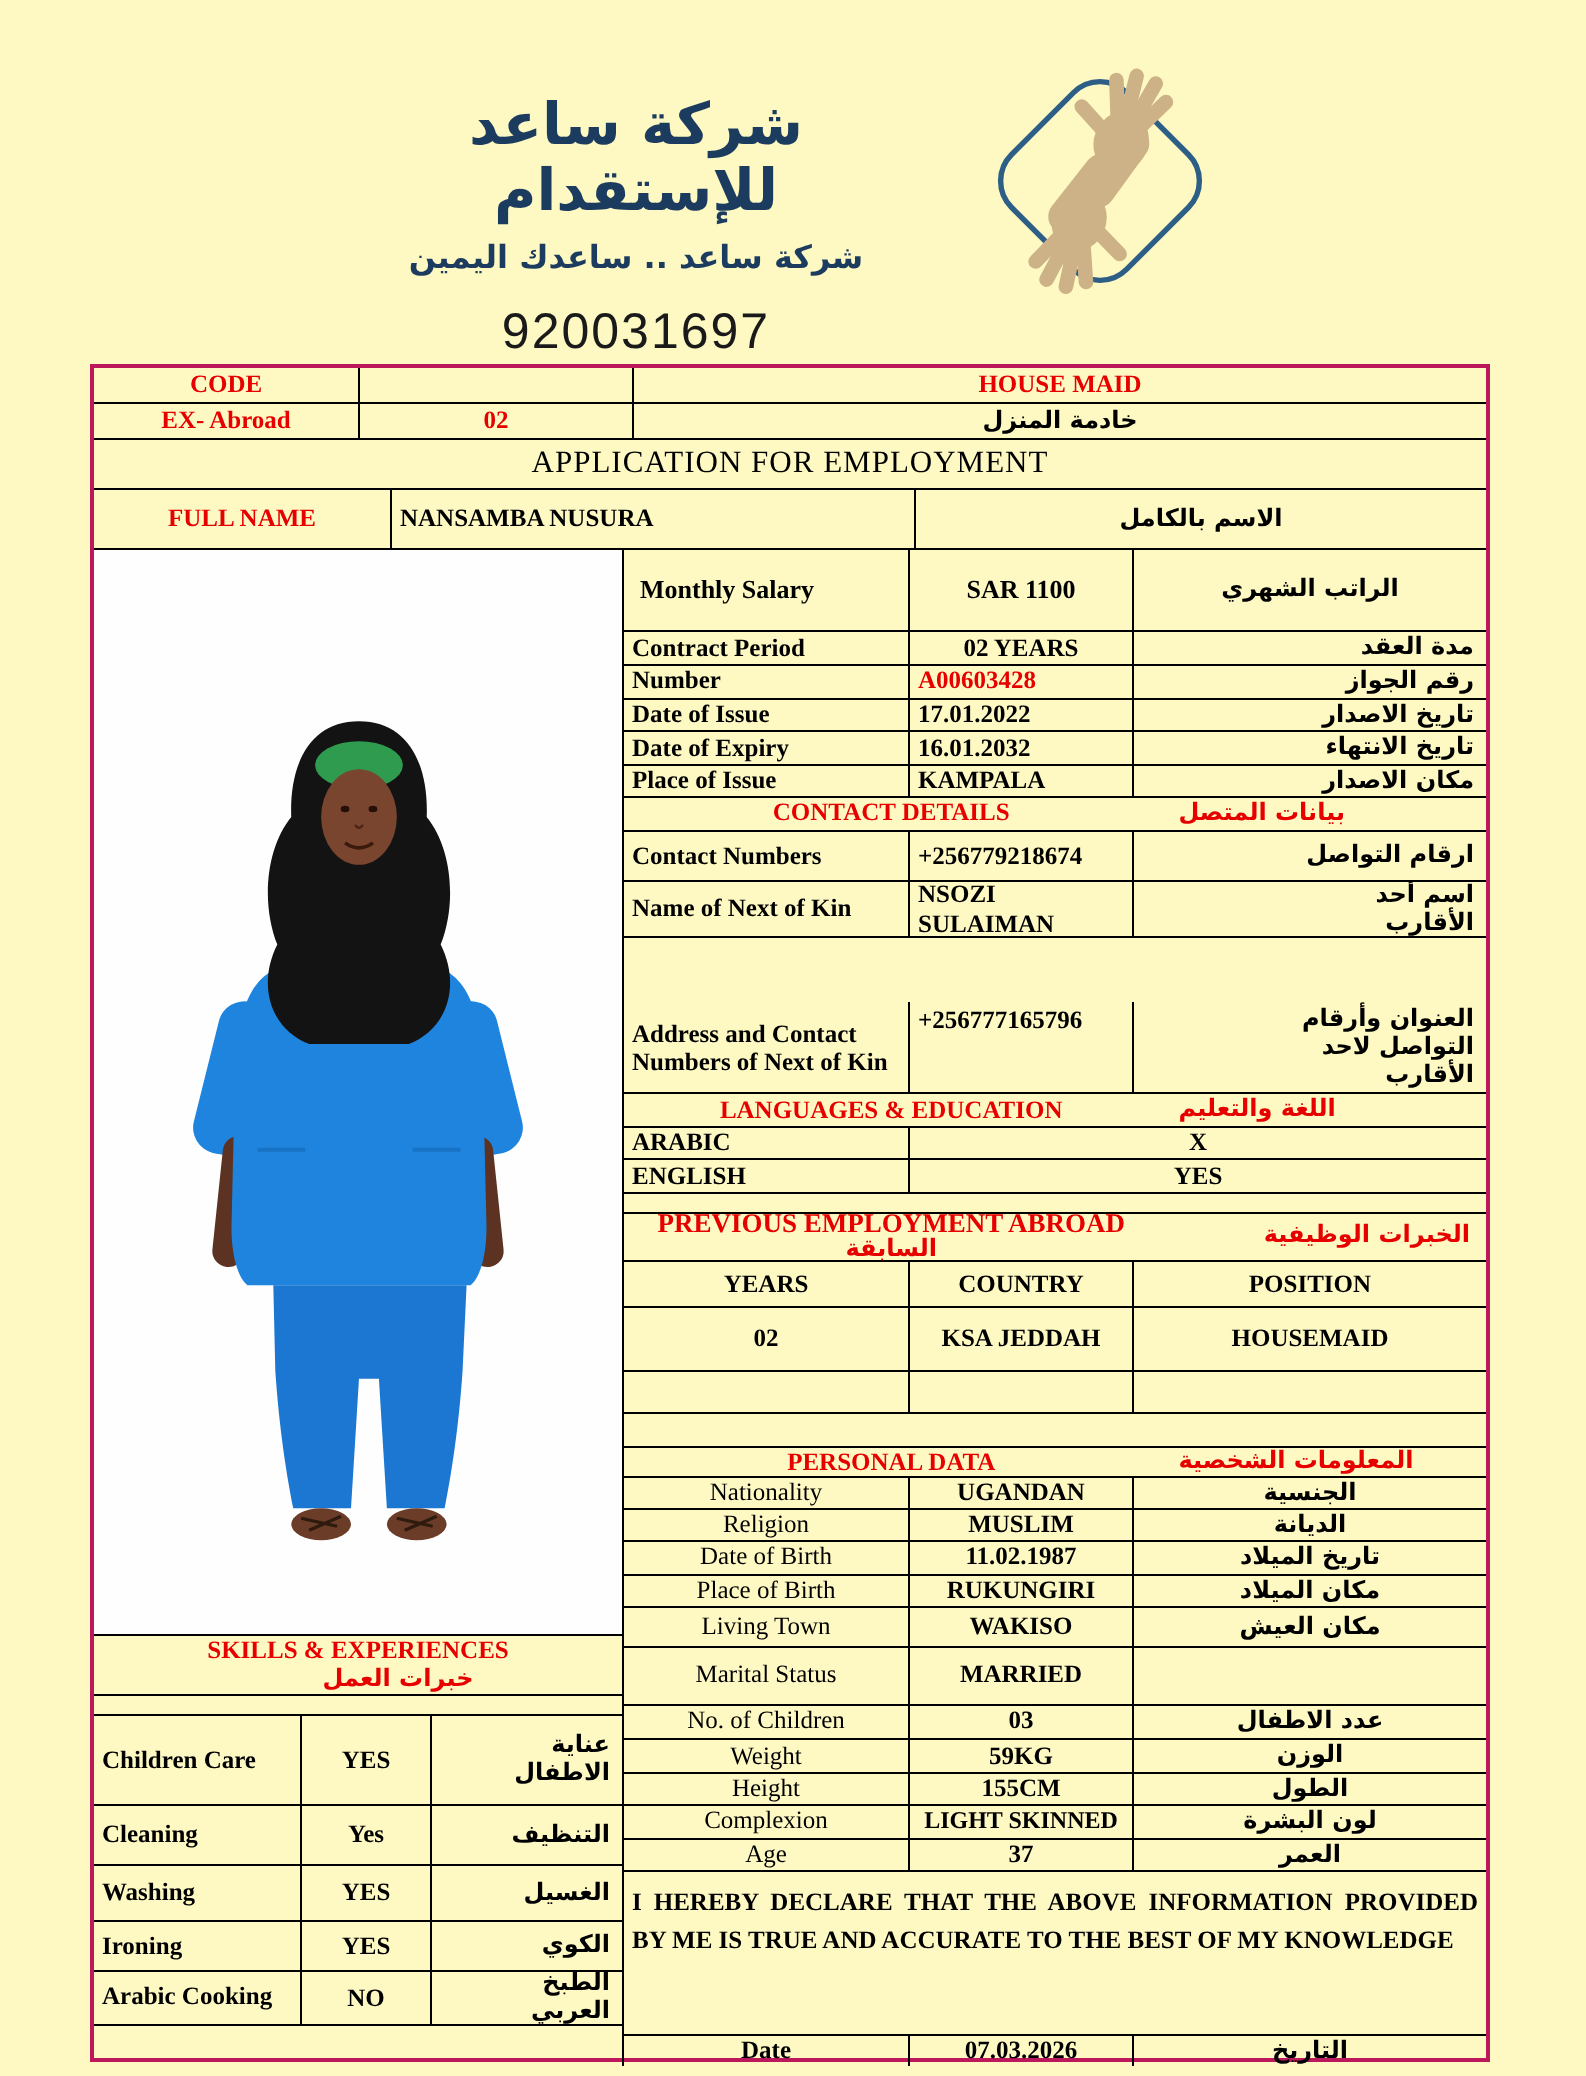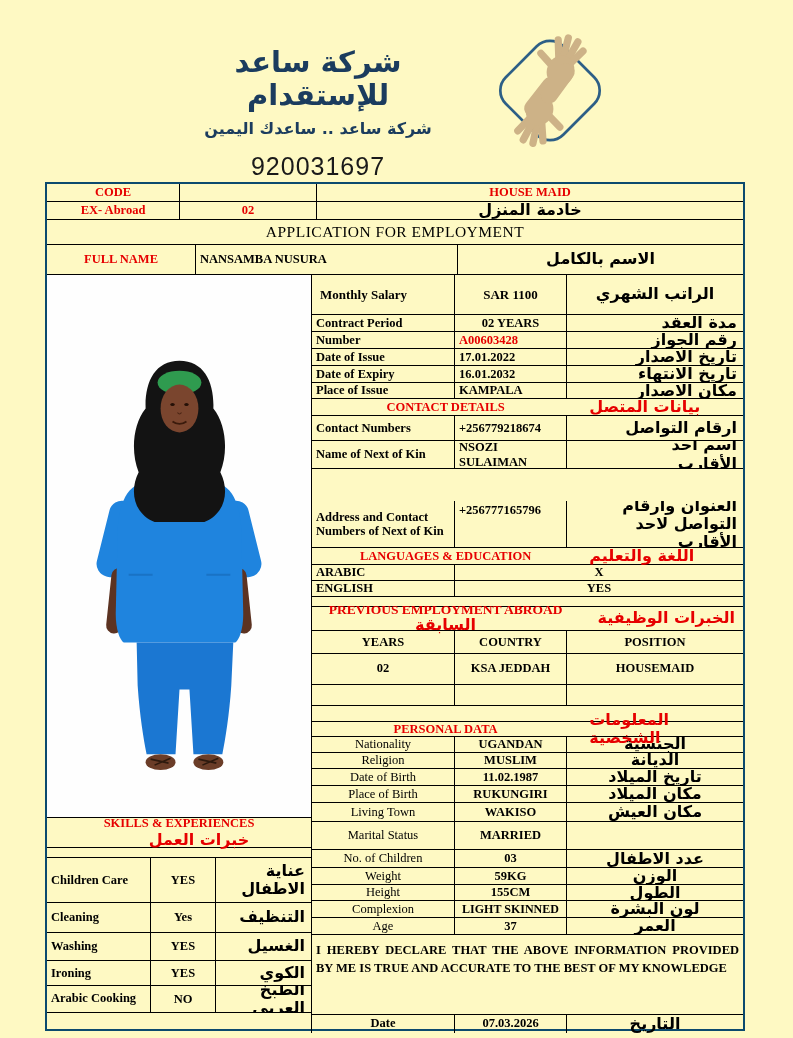--- a/index.html
+++ b/index.html
@@ -9,30 +9,30 @@
 
   
   .brand-wrap { position:absolute; top:28px; left:168px; width:460px; display:flex; align-items:flex-start; }
   .brand-text { width:300px; text-align:center; padding-top:18px; }
   .brand-line1 { font-family:"DejaVu Sans",sans-serif; font-weight:bold; font-size:29px; color:#1b3c5e; direction:rtl; line-height:1.15; }
   .brand-line2 { font-family:"DejaVu Sans",sans-serif; font-weight:bold; font-size:16px; color:#1b3c5e; direction:rtl; margin-top:6px; }
   .brand-phone { font-family:"Liberation Sans","DejaVu Sans",sans-serif; font-size:25px; color:#1a1a1a; margin-top:14px; letter-spacing:1px; }
   .logo-mark { width:140px; height:125px; margin-left:12px; }
 
   
-  .form { position:absolute; left:45px; top:182px; width:700px; height:849px; border:2px solid #0c4a6e; font-size:12.5px; }
+  .form { position:absolute; left:45px; top:182px; width:700px; height:849px; border:2px solid #be185d; font-size:12.5px; }
   .row { display:flex; border-bottom:1px solid #000; }
   .row:last-child { border-bottom:none; }
   .cell { display:flex; align-items:center; overflow:hidden; }
   .cell + .cell { border-left:1px solid #000; }
   .red { color:#e60000; }
   .b { font-weight:bold; }
   .ctr { justify-content:center; text-align:center; }
   .lft { justify-content:flex-start; padding-left:4px; text-align:left; }
-  .ar { font-family:"DejaVu Sans","Liberation Sans",sans-serif; direction:rtl; white-space:pre-line; font-weight:bold; font-size:16px; line-height:1.15; }
+  .ar { font-family:"DejaVu Sans","Liberation Sans",sans-serif; direction:rtl; white-space:pre-line; font-weight:bold; font-size:12px; line-height:1.15; }
   .ar-r { justify-content:flex-start; padding-right:6px; text-align:right; }
 
   
   .r-top1 { height:18px; } .r-top2 { height:18px; }
   .r-apptitle { height:25px; }
   .r-fullname { height:30px; }
   .c-w132 { width:132px; } .c-w137 { width:137px; } .c-fill { flex:1; }
   .c-w148 { width:148px; } .c-w262 { width:262px; }
   .apptitle { font-size:15.5px; letter-spacing:0.5px; }
 

